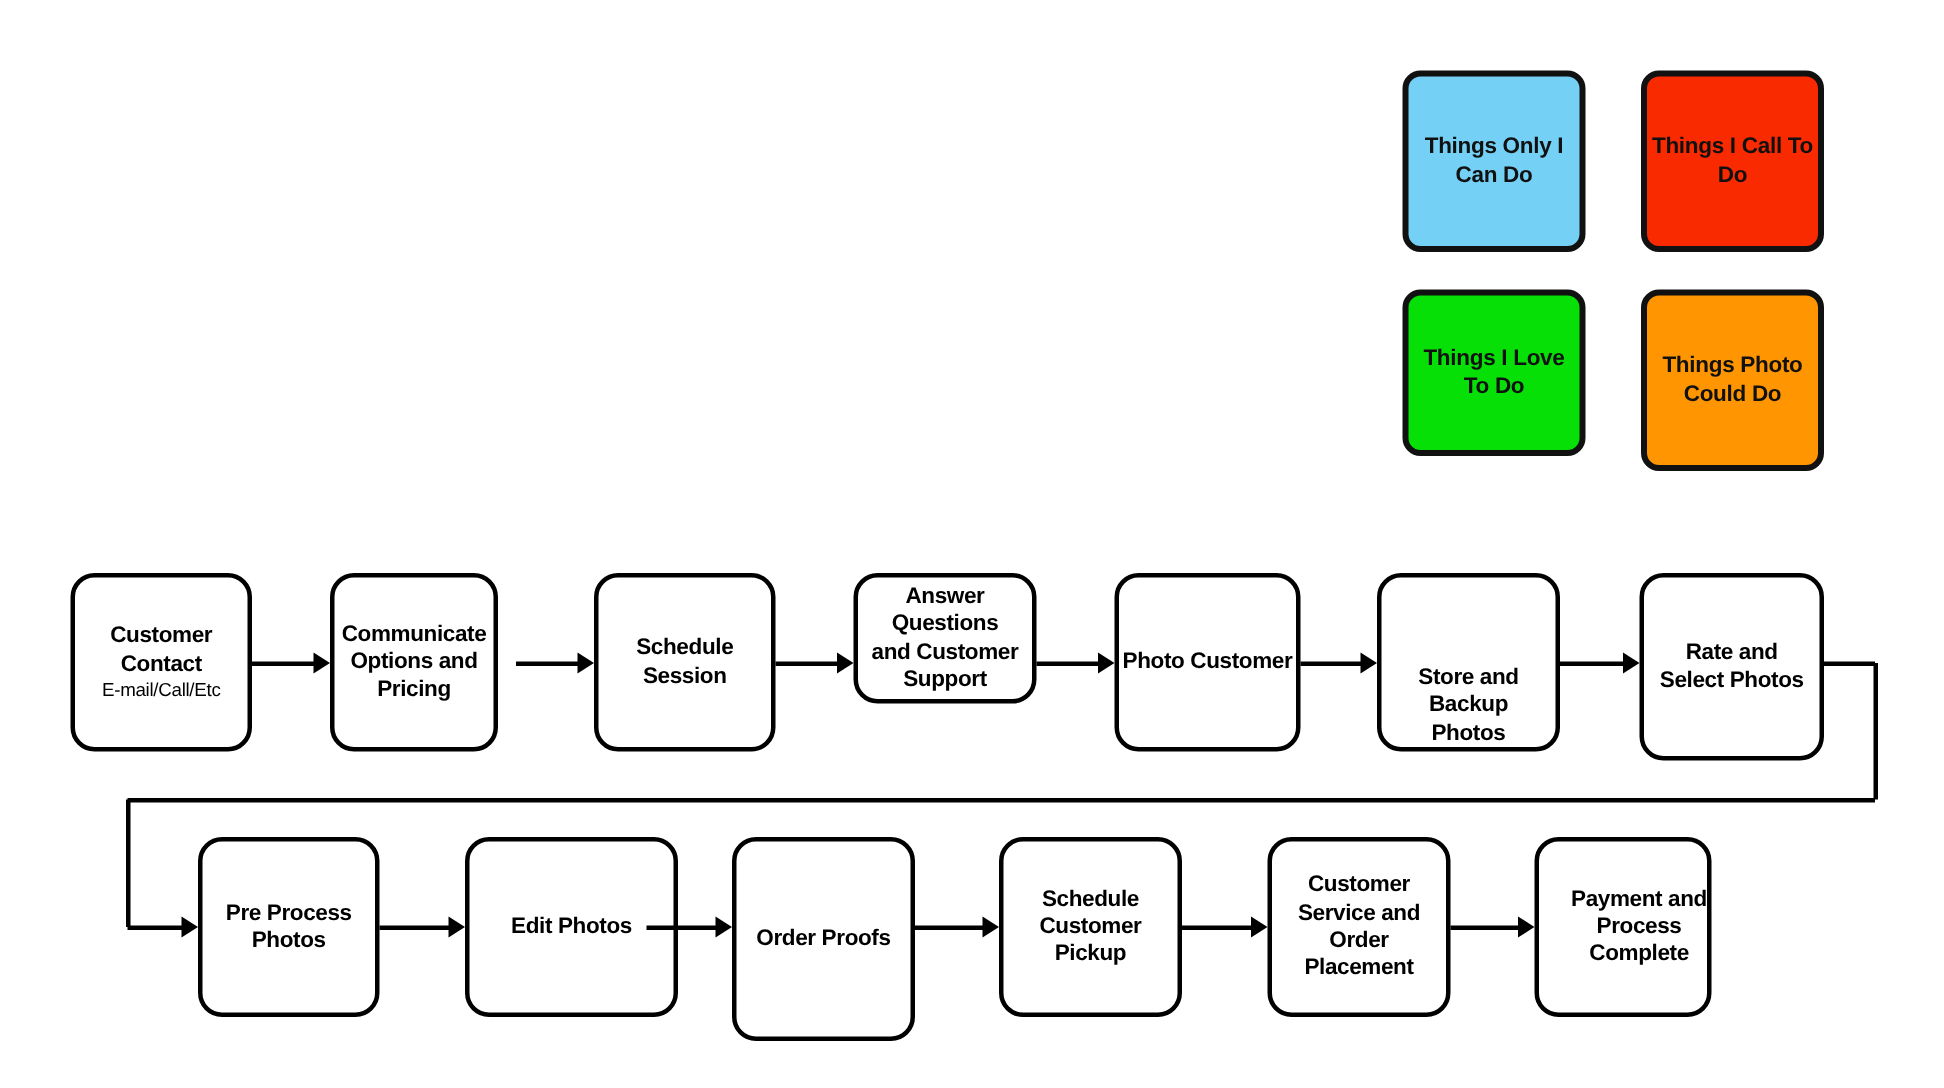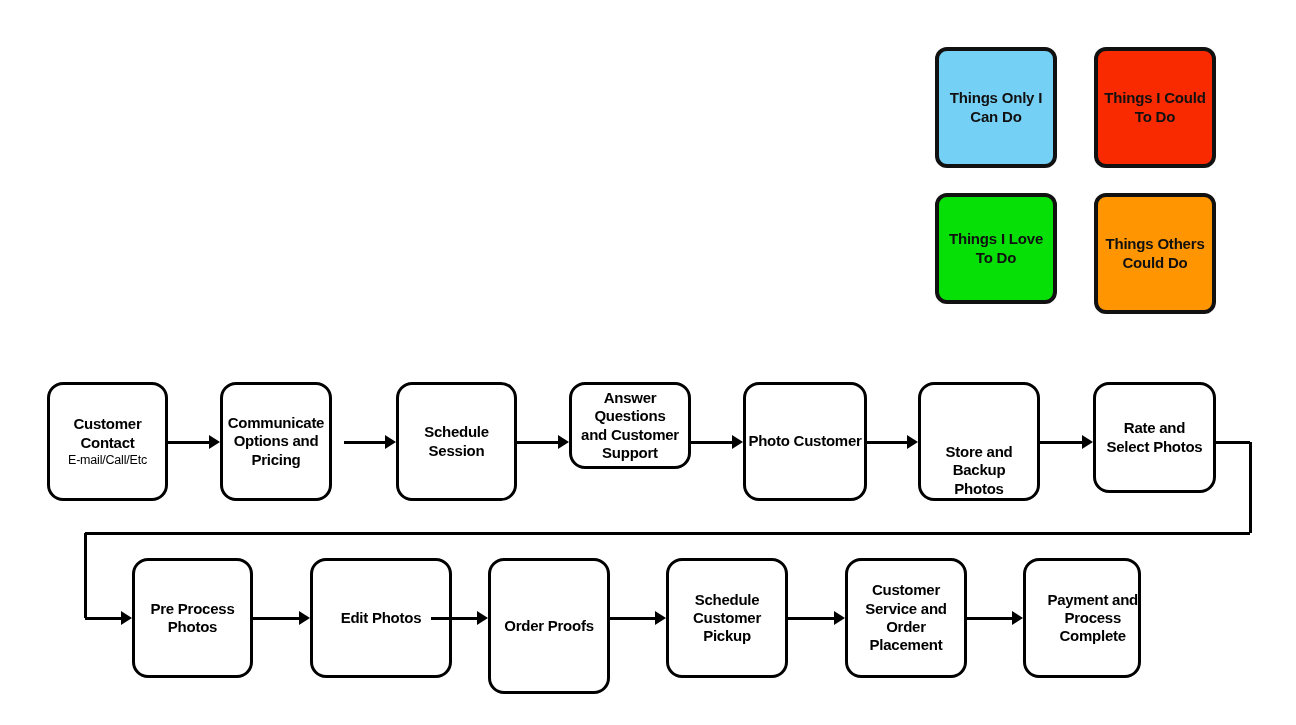--- a/index.html
+++ b/index.html
@@ -87,29 +87,29 @@
 <body>
 
 <div id="canvas">
 
   <div>
     <div class="legend-box" style="left: 935px; top: 47px; width: 122px; height: 121px; background: rgb(116, 208, 245); border-color: rgb(17, 17, 17);">
       <span>Things Only I
 Can Do</span>
     </div>
     <div class="legend-box" style="left: 1094px; top: 47px; width: 122px; height: 121px; background: rgb(250, 42, 0); border-color: rgb(17, 17, 17);">
-      <span>Things I Could
+      <span>Things I Call
 To Do</span>
     </div>
     <div class="legend-box" style="left: 935px; top: 193px; width: 122px; height: 111px; background: rgb(7, 224, 7); border-color: rgb(17, 17, 17);">
       <span>Things I Love
 To Do</span>
     </div>
     <div class="legend-box" style="left: 1094px; top: 193px; width: 122px; height: 121px; background: rgb(255, 149, 0); border-color: rgb(17, 17, 17);">
-      <span>Things Others
+      <span>Things Photo
 Could Do</span>
     </div>
   </div>
 
   <div>
     <div class="node" style="left: 47px; top: 382px; width: 121px; height: 119px;">
       <span class="node-title">Customer
 Contact</span>
       <span class="node-sub">E-mail/Call/Etc</span>
     </div>
@@ -129,21 +129,21 @@
 Support</span>
     </div>
     <div class="node" style="left: 743px; top: 382px; width: 124px; height: 119px;">
       <span class="node-title">Photo Customer</span>
     </div>
     <div class="node" style="left: 918px; top: 382px; width: 122px; height: 119px; justify-content: flex-end;">
       <span class="node-title">Store and
 Backup
 Photos</span>
     </div>
-    <div class="node" style="left: 1093px; top: 382px; width: 123px; height: 111px;">
+    <div class="node" style="left: 1093px; top: 382px; width: 123px; height: 125px;">
       <span class="node-title">Rate and
 Select Photos</span>
     </div>
   </div>
 
   <div>
     <div class="node" style="left: 132px; top: 558px; width: 121px; height: 120px;">
       <span class="node-title">Pre Process
 Photos</span>
     </div>

